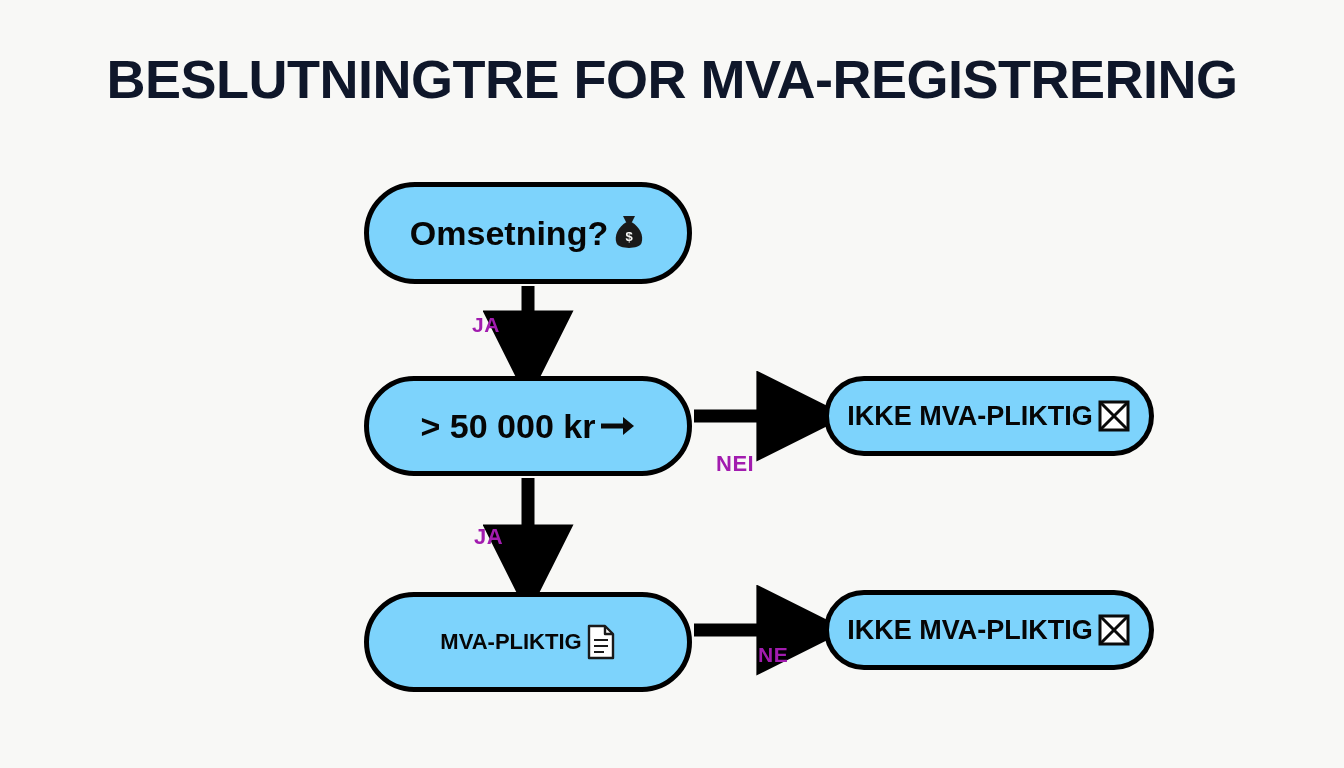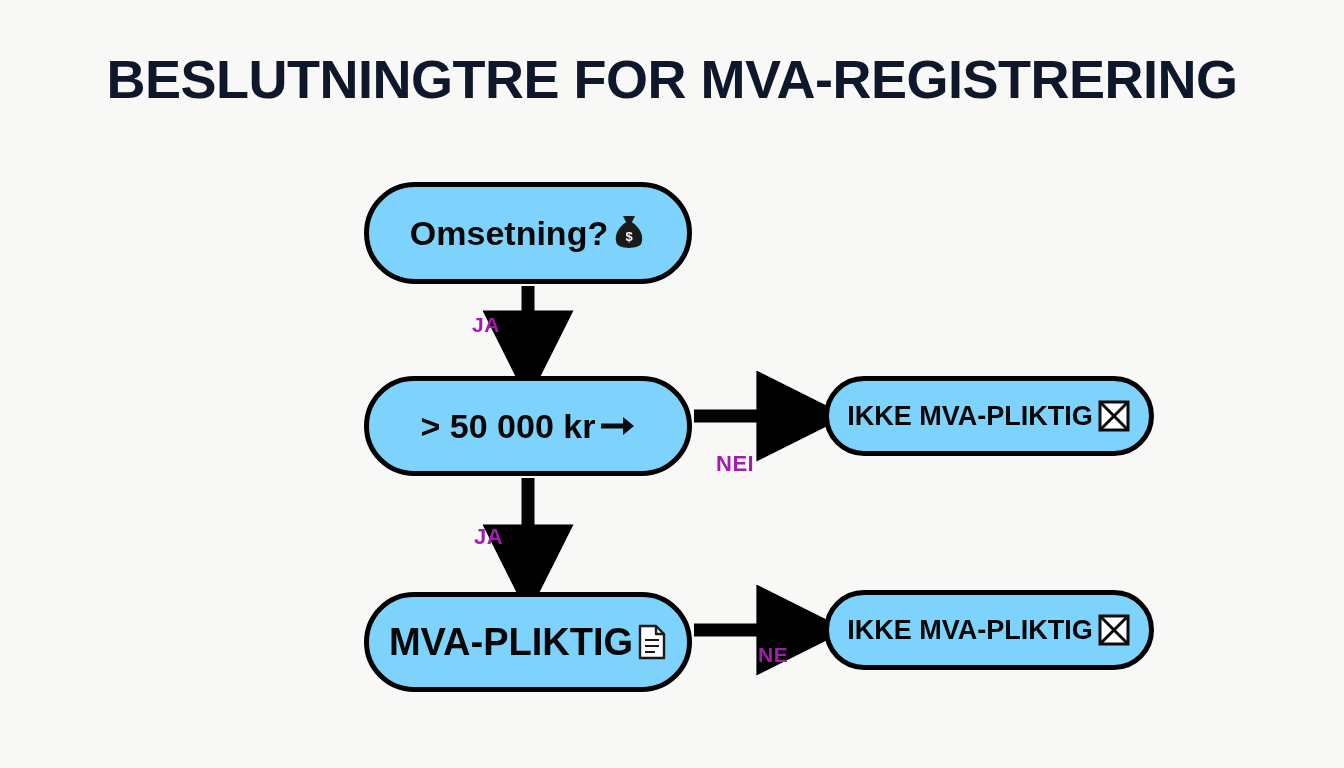--- a/index.html
+++ b/index.html
@@ -72,21 +72,21 @@
     height: 100px;
     border-radius: 50px;
     font-size: 34px;
   }
   #node-mva-pliktig {
     left: 364px;
     top: 592px;
     width: 328px;
     height: 100px;
     border-radius: 50px;
-    font-size: 38px;
+    font-size: 22px;
   }
   #node-ikke-pliktig-1 {
     left: 824px;
     top: 376px;
     width: 330px;
     height: 80px;
     border-radius: 40px;
     font-size: 27px;
   }
   #node-ikke-pliktig-2 {

